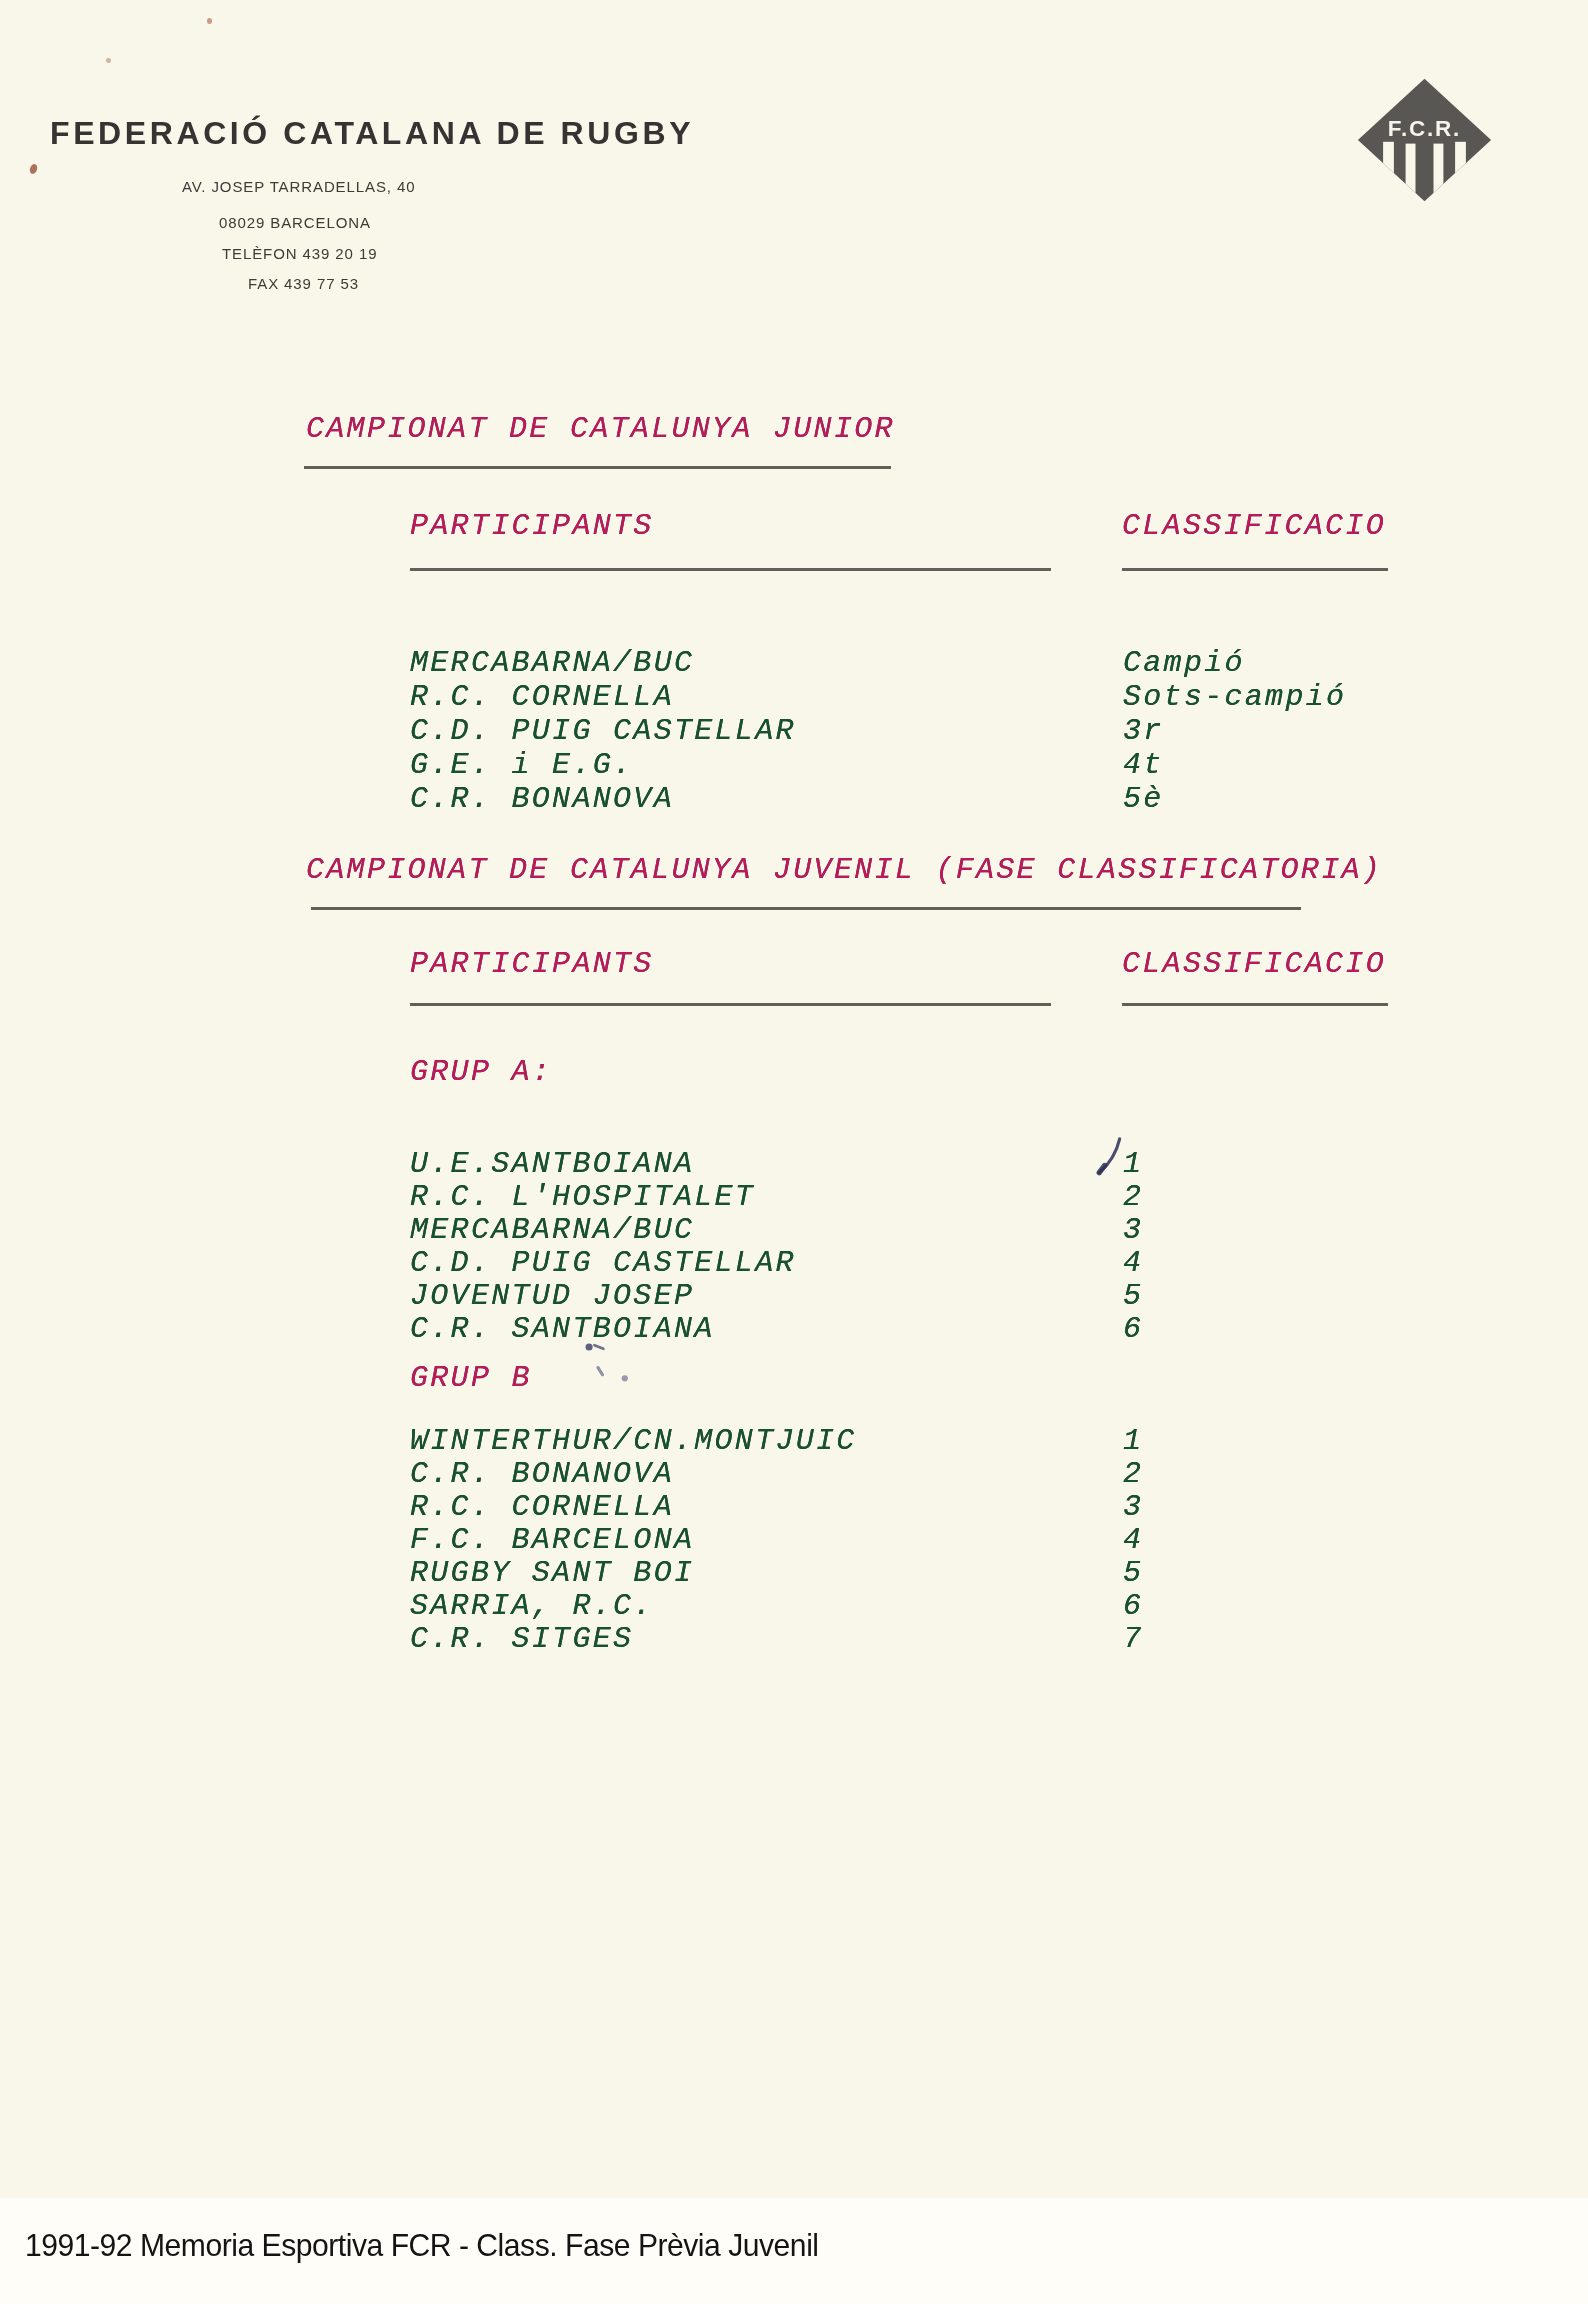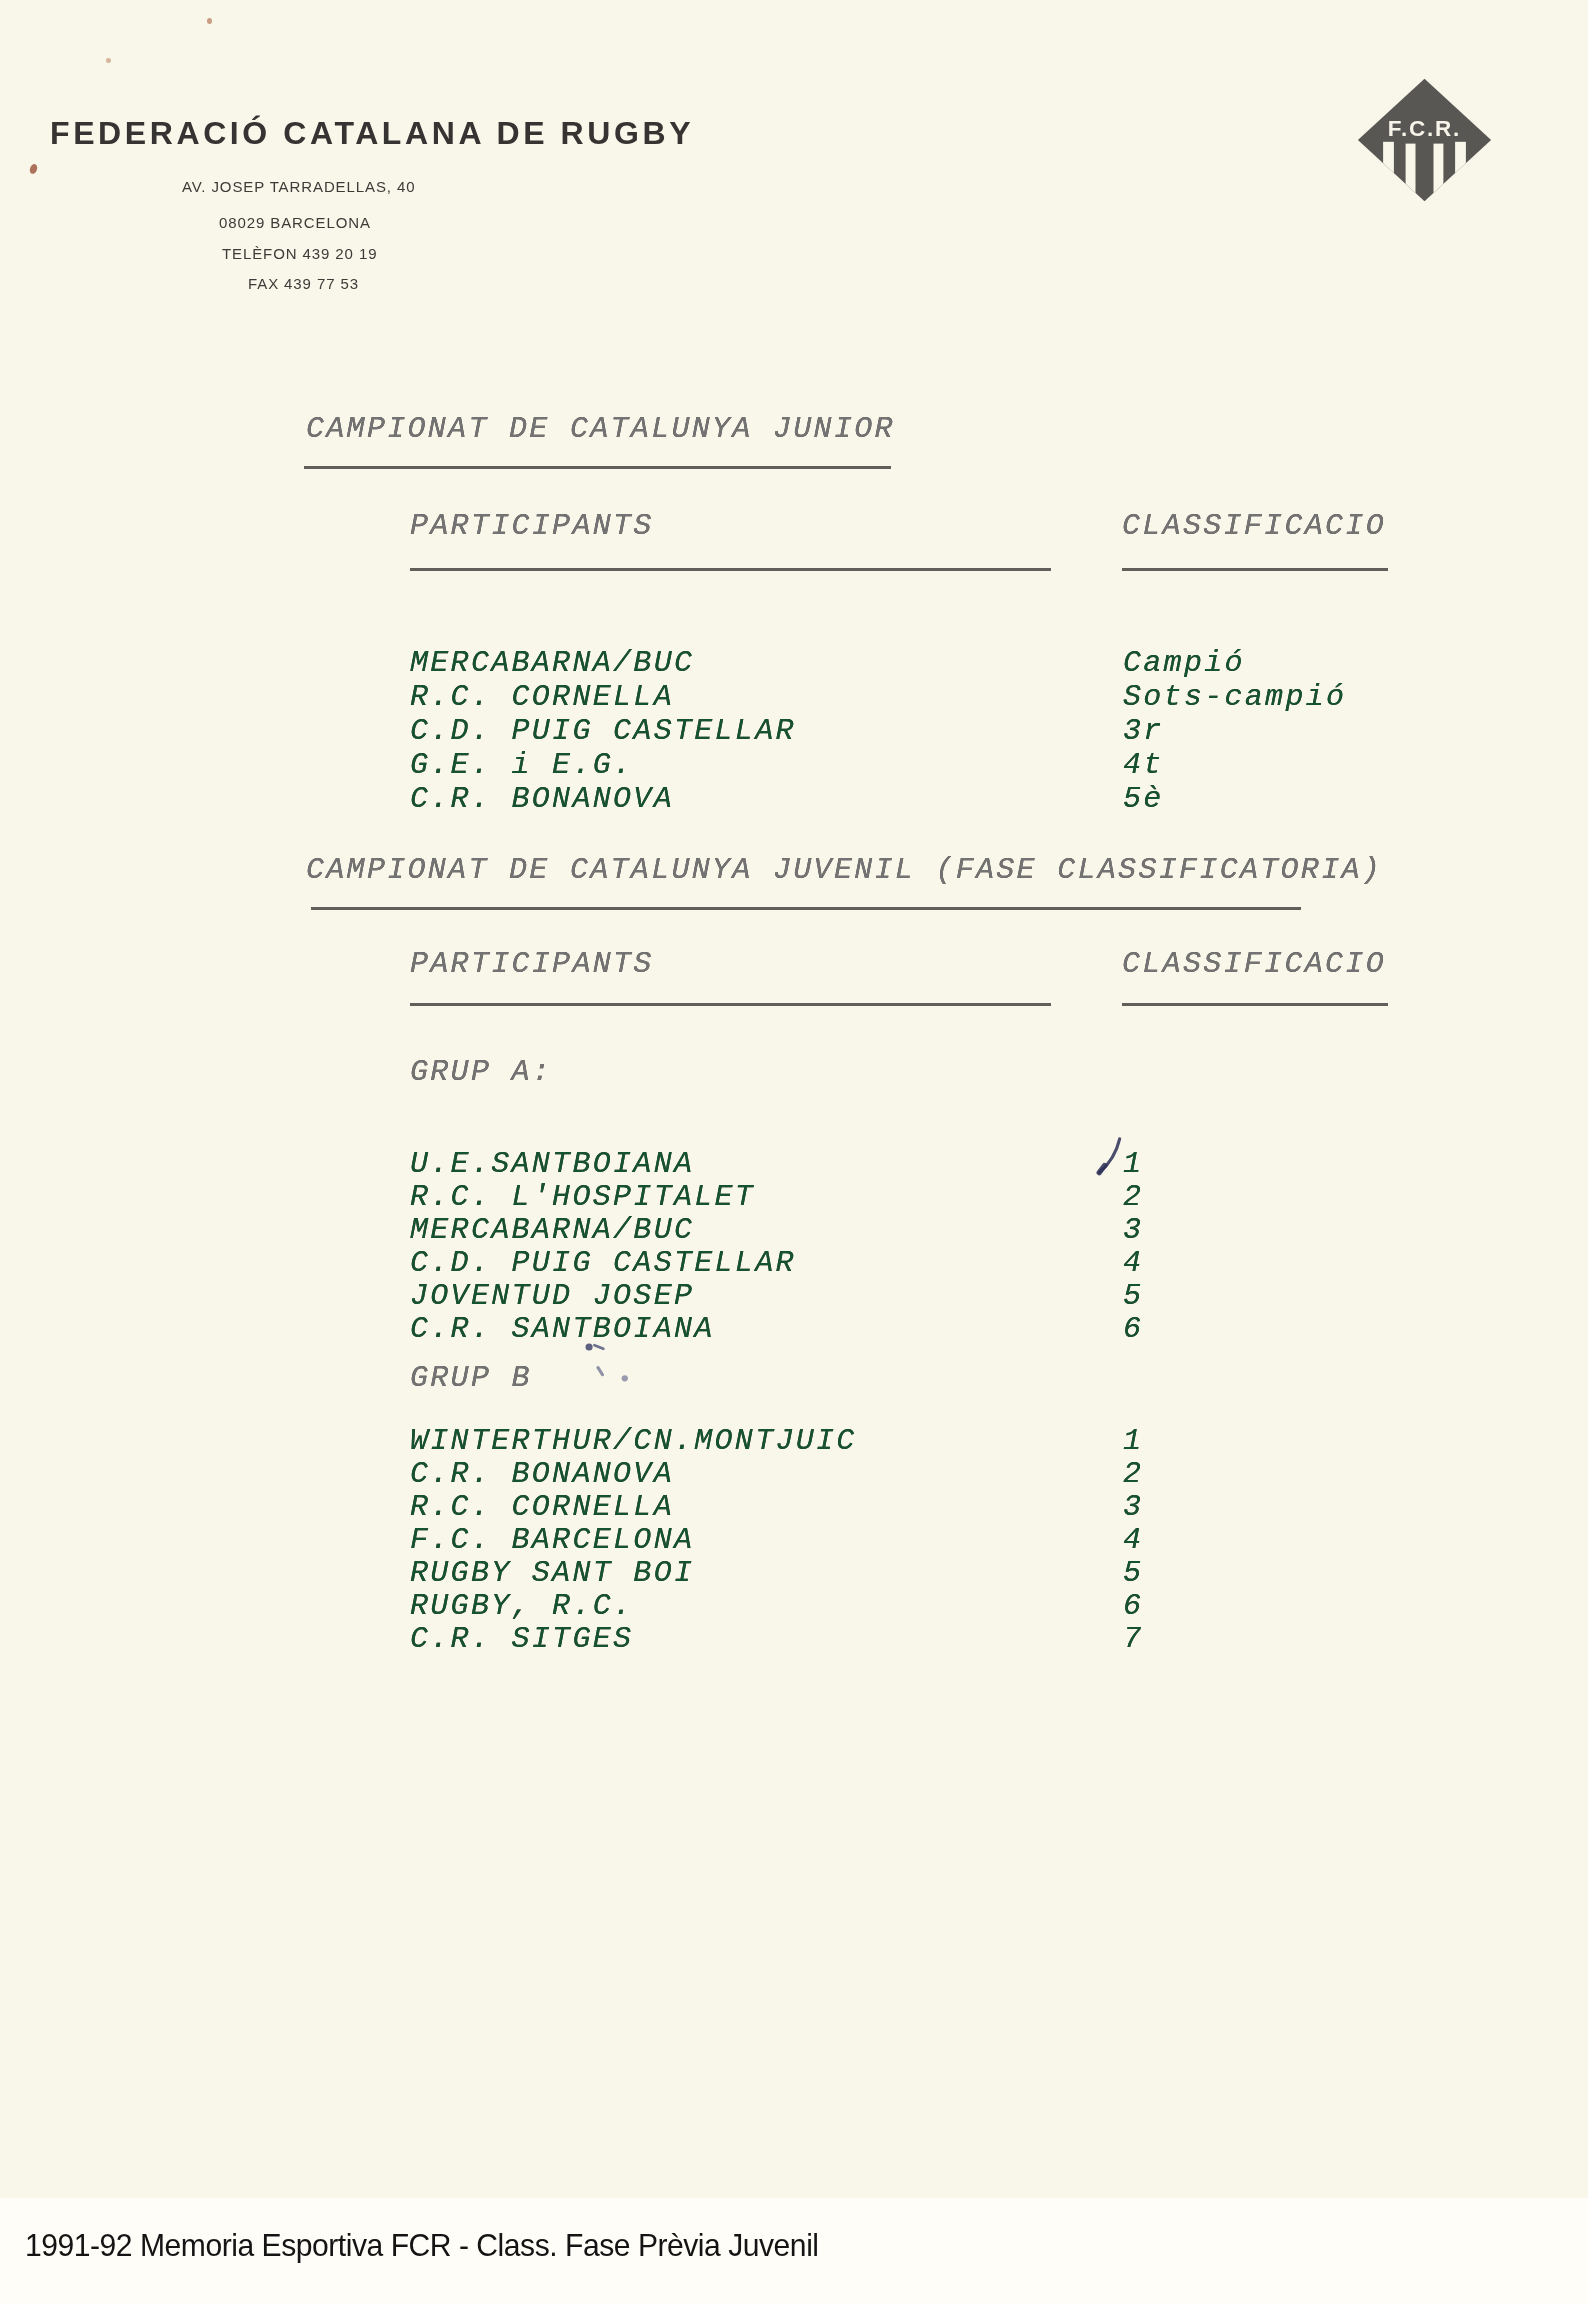--- a/index.html
+++ b/index.html
@@ -26,21 +26,21 @@
   .addr1{left:182px;top:178px;}
   .addr2{left:219px;top:214px;}
   .addr3{left:222px;top:245px;}
   .addr4{left:248px;top:275px;}
   .logo{position:absolute;left:1356px;top:77px;}
   
   .tw{
     position:absolute;
     font-style:italic;
     font-size:30px;letter-spacing:2.3px;
-    color:#737373;white-space:nowrap;
+    color:#be185d;white-space:nowrap;
     text-shadow:0 0 0.5px #3a3733;
   }
   .rule{position:absolute;height:2.7px;background:#474440;opacity:.85;}
   
   .twtable{position:absolute;left:410px;}
   .twtable .row{display:flex;}
   .lh38 .row{height:34px;}
   .lh37 .row{height:33px;}
   .cell-name{width:713px;flex:none;}
   .cell-class{flex:none;}
@@ -194,21 +194,21 @@
     </div>
     <div class="row">
       <span class="cell-name">F.C. BARCELONA</span>
       <span class="cell-class">4</span>
     </div>
     <div class="row">
       <span class="cell-name">RUGBY SANT BOI</span>
       <span class="cell-class">5</span>
     </div>
     <div class="row">
-      <span class="cell-name">RUGBY, R.C.</span>
+      <span class="cell-name">SARRIA, R.C.</span>
       <span class="cell-class">6</span>
     </div>
     <div class="row">
       <span class="cell-name">C.R. SITGES</span>
       <span class="cell-class">7</span>
     </div>
   </div>
 
   <div class="footer-strip"></div>
   <div class="caption">1991-92 Memoria Esportiva FCR - Class. Fase Prèvia Juvenil</div>

